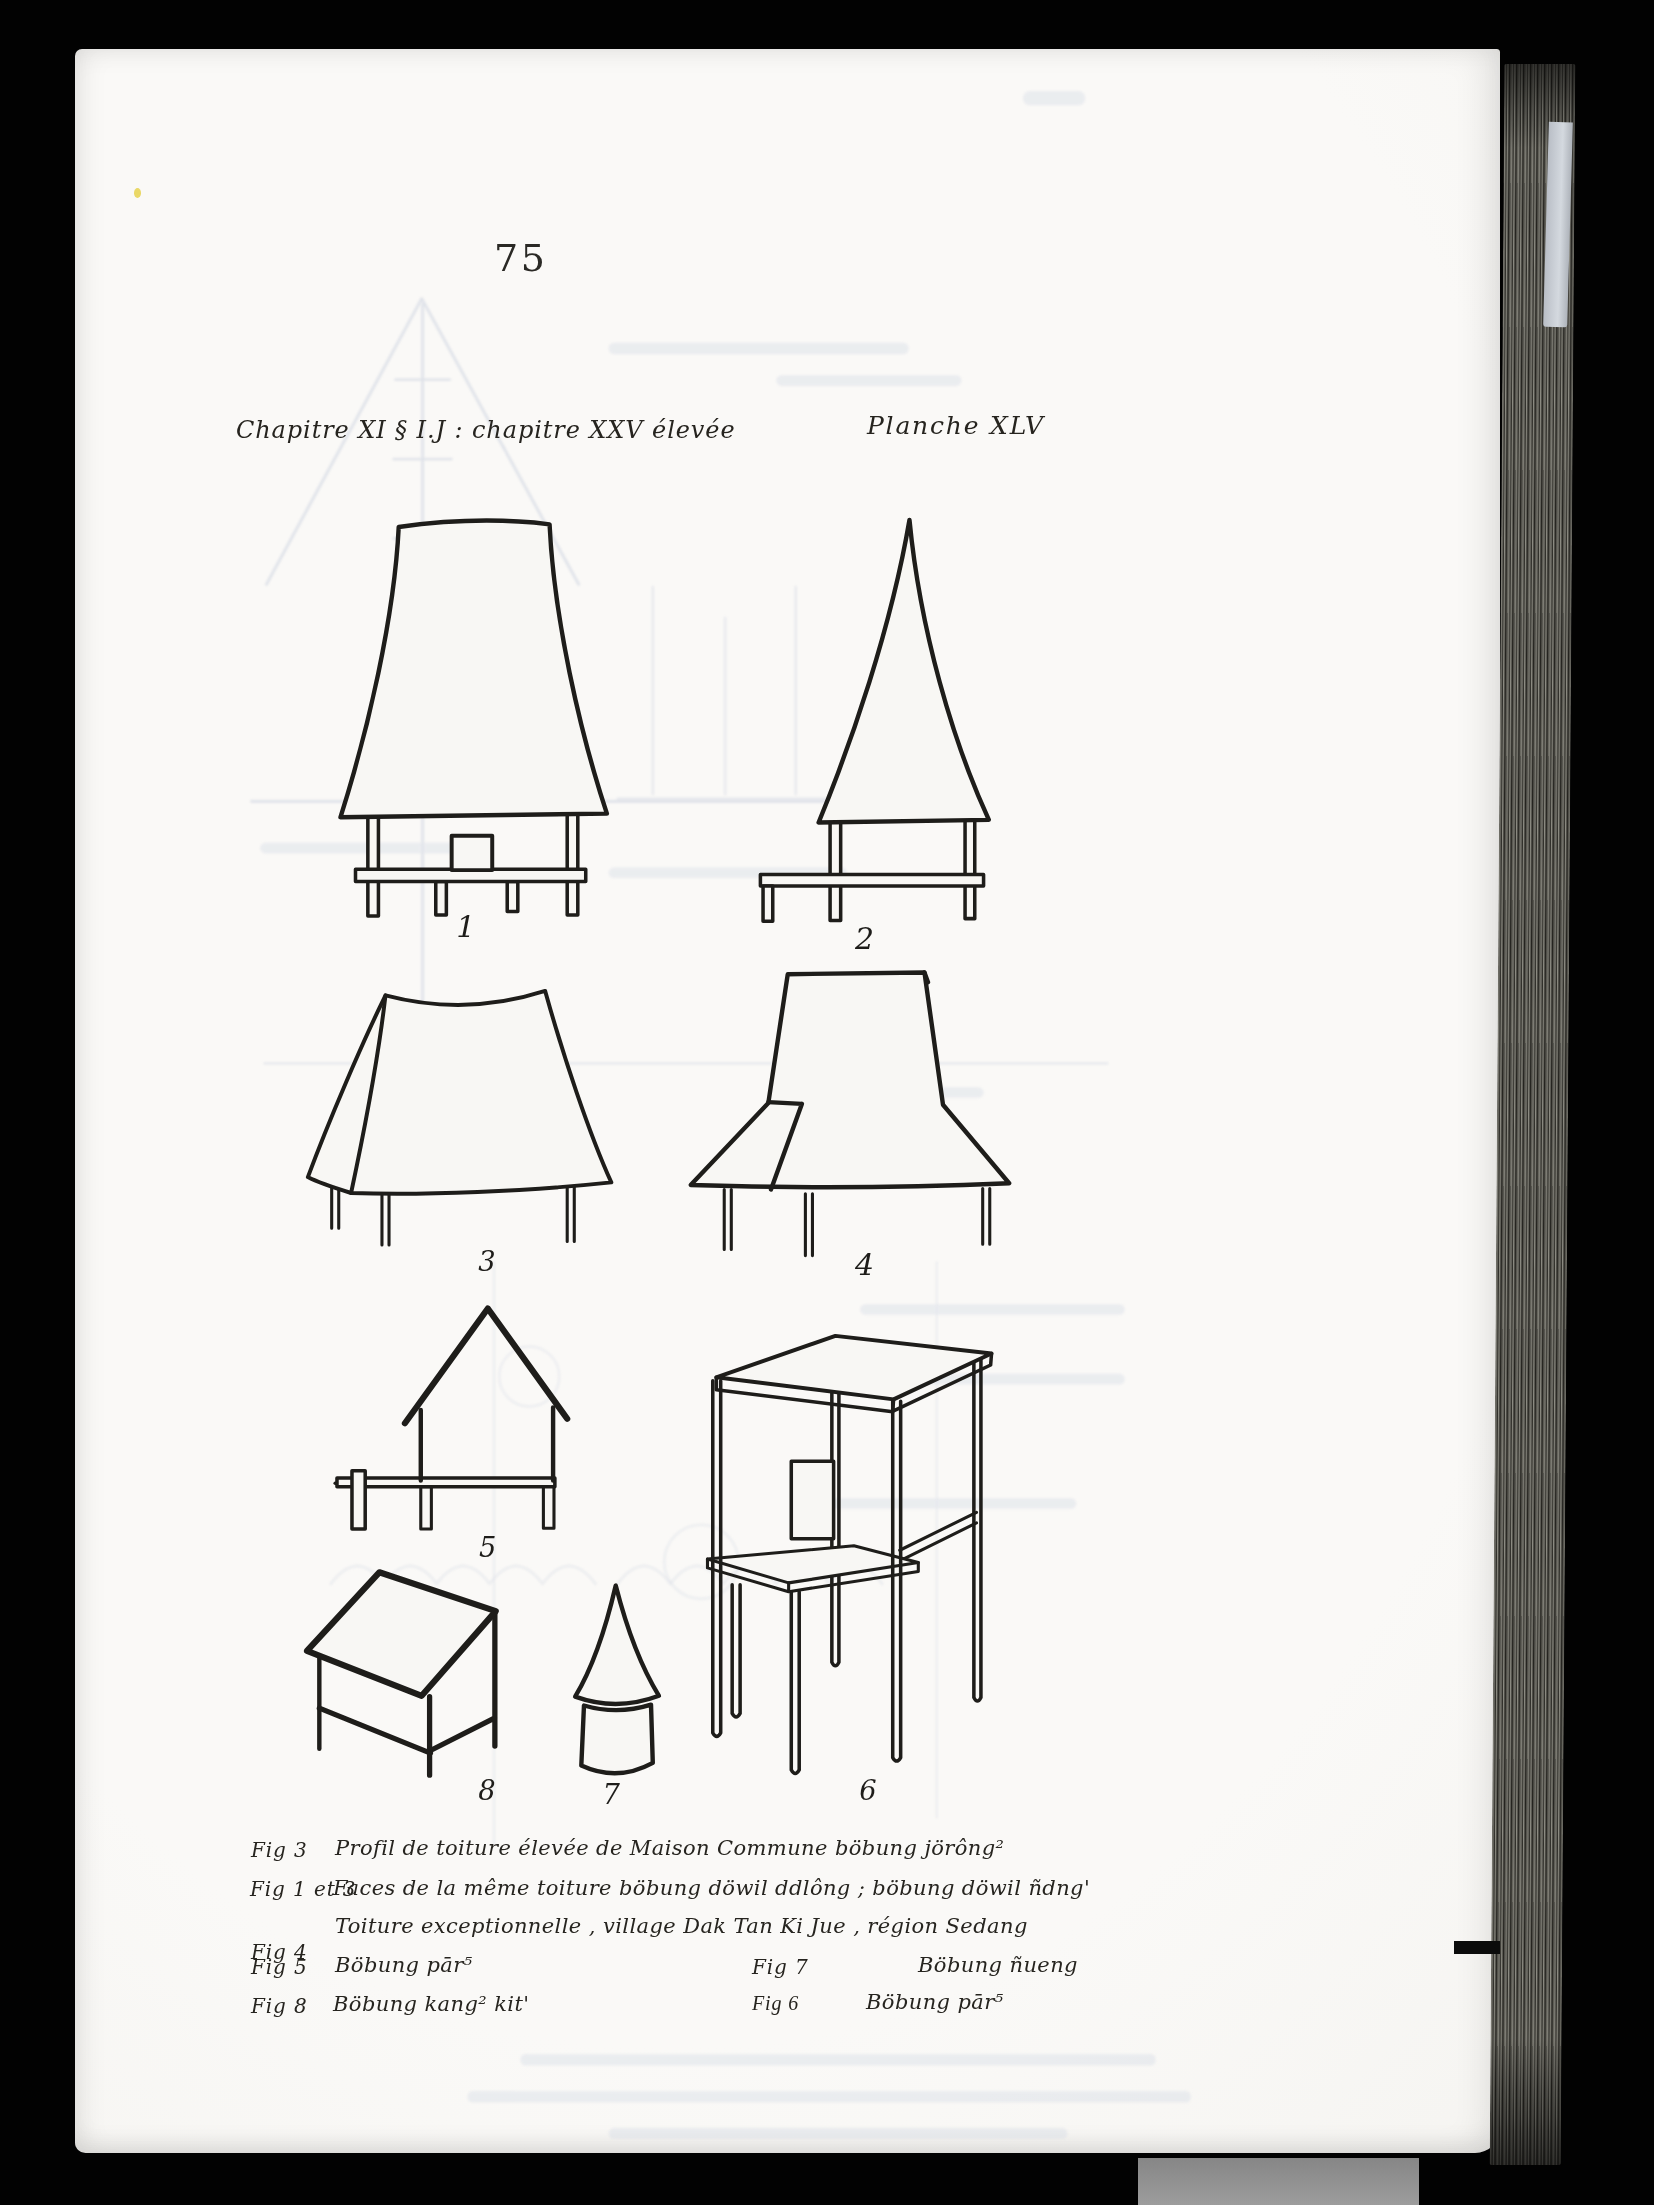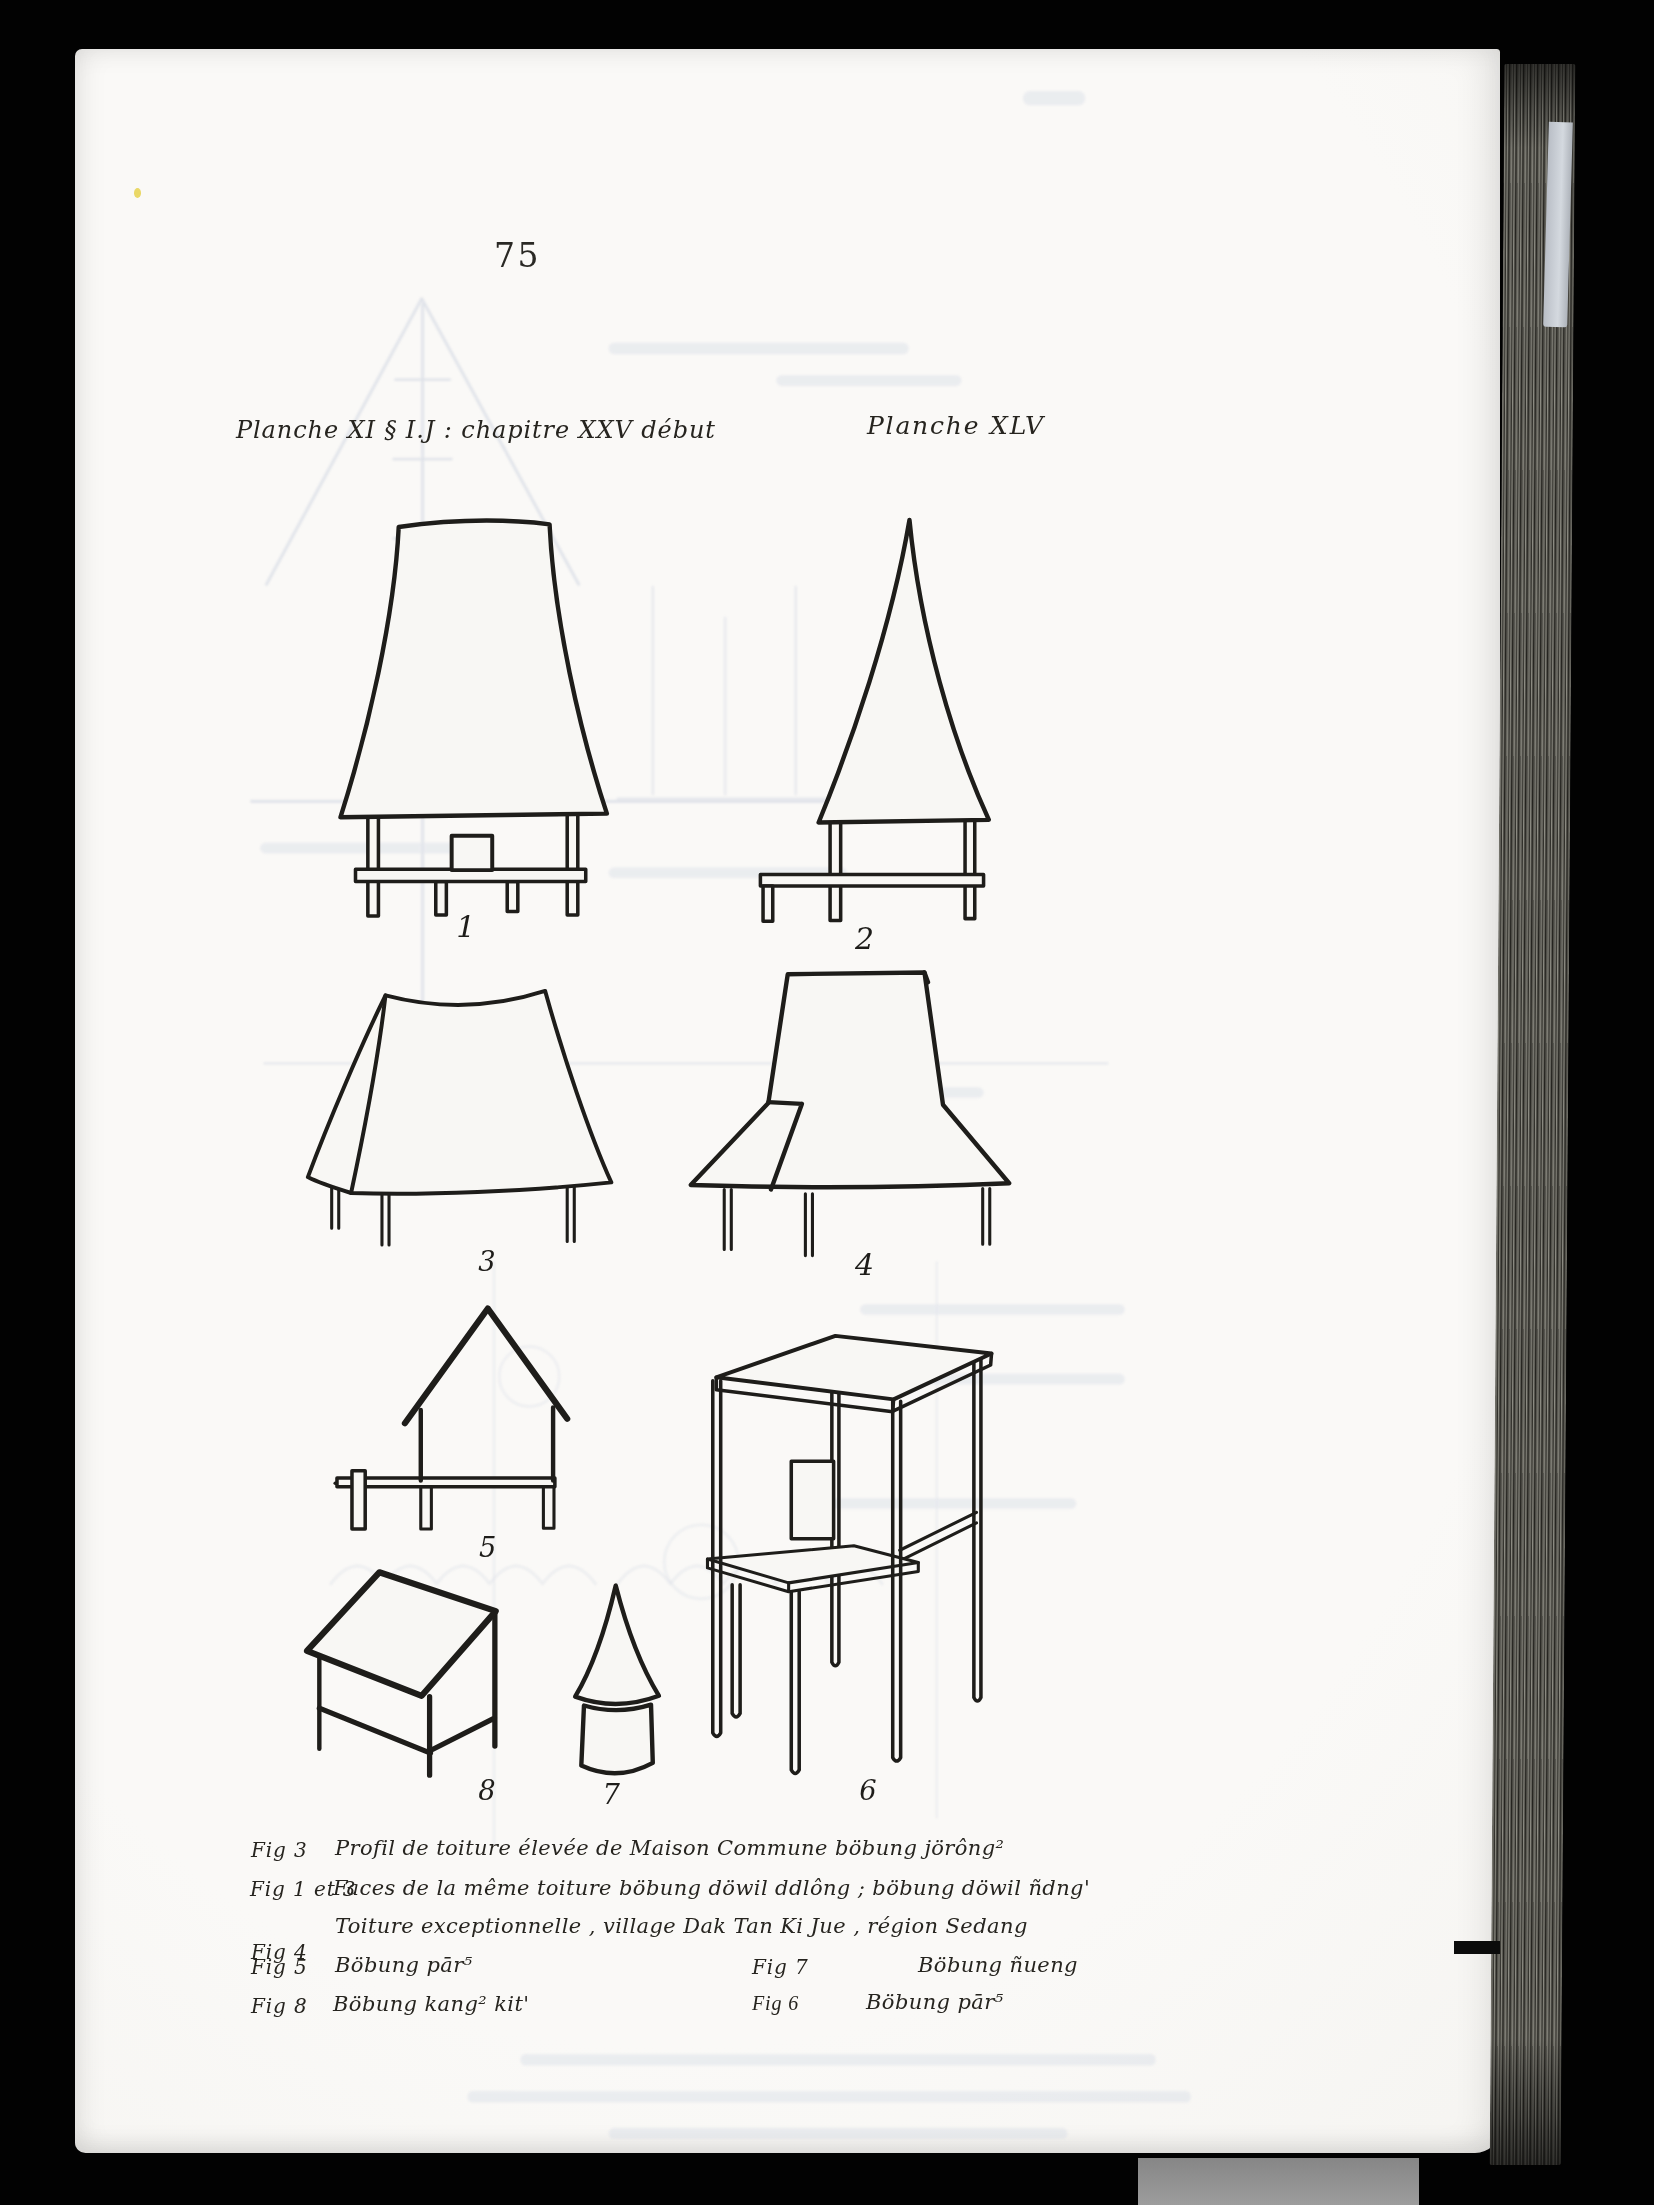--- a/index.html
+++ b/index.html
@@ -19,21 +19,21 @@
         transform:skewX(-.4deg);border-radius:1.8px;}
   #bookmark{position:absolute;left:1546px;top:122px;width:24px;height:205px;
         background:linear-gradient(90deg,#b9bec6,#d4d9df 60%,#aeb3ba);
         transform:rotate(1.6deg);border-radius:0 0 2.6px 2.6px;}
   #edge-tab{position:absolute;left:1454px;top:1941px;width:46px;height:13.2px;background:#0b0b0b;}
   #bottom-strip{position:absolute;left:1138px;top:2158px;width:281px;height:48px;
         background:linear-gradient(180deg,#868686,#9d9d9d);}
   #speck{position:absolute;left:134px;top:188px;width:7px;height:9.7px;border-radius:50%;
         background:#e6d24e;opacity:.85;}
   .txt{position:absolute;color:#26241f;font-style:italic;white-space:nowrap;}
-  #page-number{left:494px;top:236px;font-size:33px;font-style:normal;letter-spacing:2.6px;color:#2a2925;}
+  #page-number{left:494px;top:236px;font-size:38px;font-style:normal;letter-spacing:2.6px;color:#2a2925;}
   #header-left{left:236px;top:416px;font-size:24px;letter-spacing:0.9px;}
   #header-right{left:867px;top:411px;font-size:25px;letter-spacing:1.8px;font-style:italic;}
   .cap-fig{font-size:20px;letter-spacing:0.9px;}
   .cap-text{font-size:21px;letter-spacing:0.4px;}
   svg text{font-family:"DejaVu Serif",serif;font-style:italic;fill:#1e1d1a;}
 </style>
 </head>
 <body>
 
 <div id="screen">
@@ -137,21 +137,21 @@
 
     <g stroke="#1e1d1a">
       <path d="M362,1878 V1982" stroke-width="5"></path>
       <path d="M362,1936 L488,1987 M487,1923 V2012 M488,1984 L561,1947 M561,1827 V1979" stroke-width="6"></path>
       <path d="M430,1782 L562,1826 L478,1922 L348,1871 Z" stroke-width="7" fill="#f8f7f4"></path>
       <text x="552" y="2040" font-size="31" text-anchor="middle" stroke="none">8</text>
     </g>
   </svg>
 
   <div class="txt" id="page-number">75</div>
-  <div class="txt" id="header-left">Planche XI § I.J : chapitre XXV début</div>
+  <div class="txt" id="header-left">Chapitre XI § I.J : chapitre XXV élevée</div>
   <div class="txt" id="header-right">Planche XLV</div>
 
   <div class="txt cap-fig" style="left:251px;top:1838px;">Fig 3</div>
   <div class="txt cap-text" style="left:335px;top:1836px;text-align:center;">Profil de toiture élevée de Maison Commune böbung jörông²</div>
 
   <div class="txt cap-fig" style="left:250px;top:1877px;">Fig 1 et 3</div>
   <div class="txt cap-text" style="left:333px;top:1876px;">Faces de la même toiture böbung döwil ddlông ; böbung döwil ñdng'</div>
 
   <div class="txt cap-fig" style="left:251px;top:1916px;margin-top:24px;">Fig 4</div>
   <div class="txt cap-text" style="left:335px;top:1914px;">Toiture exceptionnelle , village Dak Tan Ki Jue , région Sedang</div>

